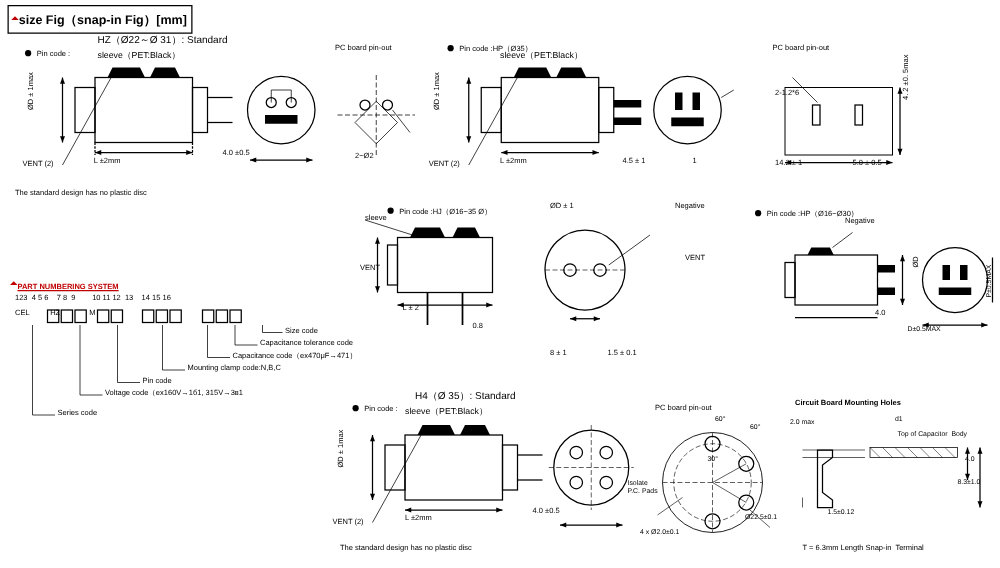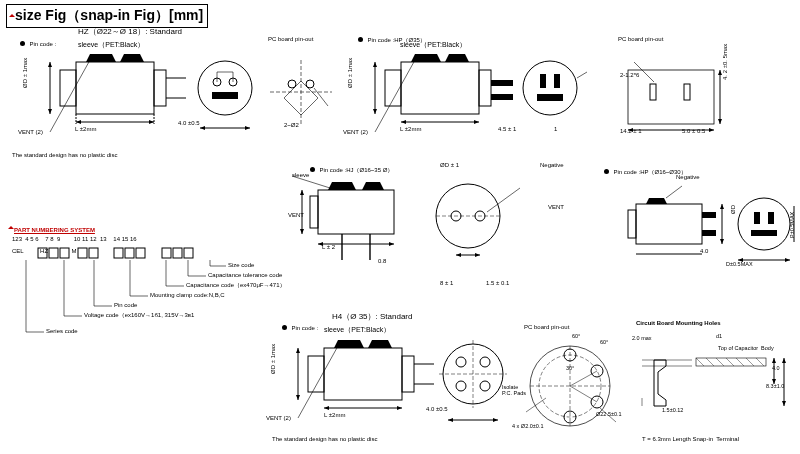--- a/index.html
+++ b/index.html
@@ -9,21 +9,21 @@
     color:#000;overflow:hidden;position:relative;
   }
   .page{position:relative;width:800px;height:454px;}
   .abs{position:absolute;}
   .t{font-size:7px;line-height:1.05;white-space:pre;}
   .t6{font-size:6px;line-height:1.05;white-space:pre;}
   .t5{font-size:5.5px;line-height:1.05;white-space:pre;}
   .t8{font-size:8px;line-height:1.05;white-space:pre;}
   .bold{font-weight:bold;}
   .red{color:#c00000;}
-  .title{font-size:14px;font-weight:bold;}
+  .title{font-size:10px;font-weight:bold;}
   .ul{text-decoration:underline;}
   .dia{ 
     width:0;height:0;border:3px solid transparent;
     border-bottom-color:#c00000;position:relative;top:-3px;display:inline-block;
   }
   .dot{width:5px;height:5px;border-radius:50%;background:#000;display:inline-block;}
   svg{display:block;overflow:visible;}
   .ttl-box{border:1px solid #000;padding:1px 4px 2px 2px;display:inline-block;}
 </style>
 </head>
@@ -34,21 +34,21 @@
   <div class="abs" style="left:6px;top:4px;">
     <span class="ttl-box">
       <span class="dia"></span><span class="title">size Fig（snap-in Fig）[mm]</span>
     </span>
   </div>
 
   <div class="abs" style="left:20px;top:32px;">
     <span class="dot"></span>
     <span class="t6">Pin code :</span>
   </div>
-  <div class="abs t8" style="left:78px;top:28px;">HZ（Ø22～Ø 18）: Standard</div>
+  <div class="abs t8" style="left:78px;top:28px;">HZ（Ø22～Ø 31）: Standard</div>
   <div class="abs t" style="left:78px;top:41px;">sleeve（PET:Black）</div>
 
   <svg class="abs" style="left:20px;top:48px;" width="250" height="100">
 
     <rect x="56" y="14" width="78" height="52" fill="none" stroke="#000" stroke-width="1"></rect>
     <rect x="134" y="22" width="12" height="36" fill="none" stroke="#000" stroke-width="1"></rect>
     <rect x="40" y="22" width="16" height="36" fill="none" stroke="#000" stroke-width="1"></rect>
 
     <path d="M66 14 L70 6 L92 6 L96 14 Z" fill="#000"></path>
     <path d="M100 14 L104 6 L120 6 L124 14 Z" fill="#000"></path>

